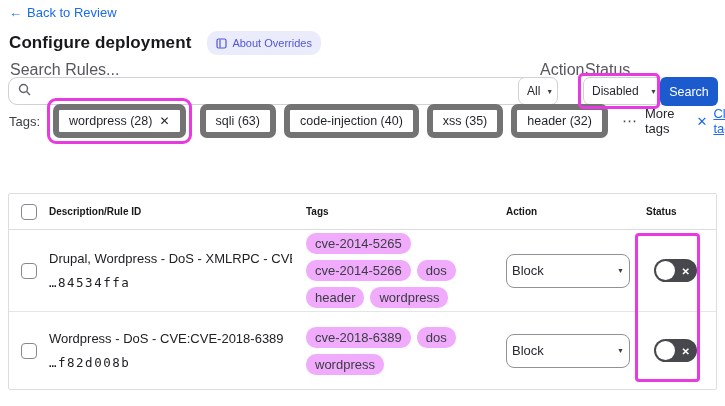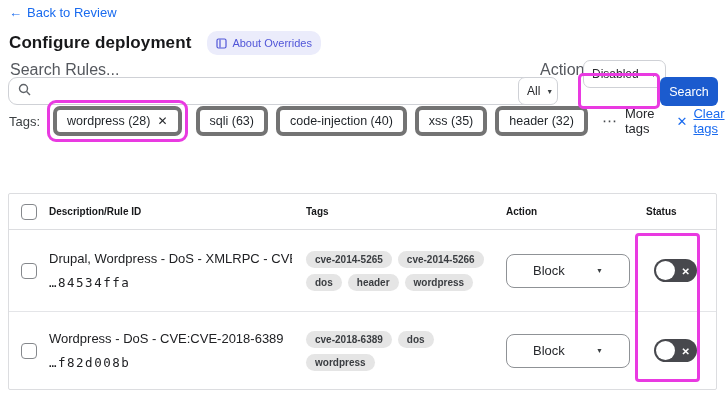--- a/index.html
+++ b/index.html
@@ -36,21 +36,21 @@
     pointer-events: none; z-index: 3; }
 
   .search-btn { position: absolute; left: 660px; top: 77px; width: 58px; height: 29px;
     background: #1b5bce; color: #ffffff; font-size: 12.5px; border: none; border-radius: 6px;
     cursor: pointer; font-family: "Liberation Sans", sans-serif; }
 
   
   .tags-bar { position: absolute; left: 9px; top: 102px; height: 38px; display: flex;
     align-items: center; }
   .tags-label { font-size: 13px; color: #3c4043; margin-right: 7px; }
-  .pill { display: inline-flex; align-items: center; border: 4px solid #737373; border-radius: 7px;
+  .pill { display: inline-flex; align-items: center; border: 6px solid #737373; border-radius: 7px;
     background: #fff; padding: 4px 10px; font-size: 12.5px; color: #1f2328; white-space: nowrap;
     cursor: pointer; margin-right: 8px; }
   .selected-pill-wrap { border: 3px solid #e93ae1; border-radius: 9px; padding: 3px;
     margin-right: 8px; display: inline-flex; }
   .selected-pill-wrap .pill { margin-right: 0; }
   .pill .remove-x { margin-left: 7px; font-size: 12px; color: #26282c; }
   .more-tags { display: inline-flex; align-items: center; gap: 7px; font-size: 13px; color: #26282c;
     margin-left: 6px; cursor: pointer; }
   .more-dots { font-size: 15px; color: #45484d; letter-spacing: 1px; }
   .clear-tags { display: inline-flex; align-items: center; gap: 6px; margin-left: 22px;
@@ -67,25 +67,25 @@
   .t-body-row:last-child { border-bottom: none; }
   .row-1 { height: 82px; }
   .row-2 { height: 77px; }
   .checkbox { width: 16px; height: 16px; border: 1.5px solid #85888c; border-radius: 4px;
     margin-left: 12px; background: #fff; cursor: pointer; }
   .desc-cell { padding-right: 14px; overflow: hidden; }
   .desc-line { font-size: 13px; color: #202124; white-space: nowrap; overflow: hidden; }
   .rule-id { font-family: "DejaVu Sans Mono", monospace; font-size: 12.5px; letter-spacing: 1.5px;
     color: #202124; margin-top: 9px; }
   .tag-cell { display: flex; flex-wrap: wrap; gap: 6px; padding-right: 10px; align-items: center; }
-  .mini-tag { background: #e5e5e5; color: #3a3d41; font-size: 10px; padding: 3px 9px;
-    border-radius: 10px; white-space: nowrap; font-weight: bold; }
+  .mini-tag { background: #f0abfc; color: #3a3d41; font-size: 13px; padding: 3px 9px;
+    border-radius: 10px; white-space: nowrap; }
   .action-select { width: 124px; height: 34px; border: 1px solid #8f9296; border-radius: 8px;
     background: #fff; display: flex; align-items: center; justify-content: space-between;
-    padding: 0 26px; font-size: 13px; color: #26282c; cursor: pointer; }
+    padding: 0 5px; font-size: 13px; color: #26282c; cursor: pointer; }
   .toggle { width: 43px; height: 23px; background: #47484d; border-radius: 12px; position: relative;
     margin-left: 8px; cursor: pointer; }
   .toggle .knob { position: absolute; left: 2px; top: 2px; width: 19px; height: 19px;
     background: #ffffff; border-radius: 50%; }
   .toggle .x { position: absolute; right: 7px; top: 50%; transform: translateY(-50%);
     color: #ffffff; font-size: 10px; font-weight: bold; }
   .status-highlight { position: absolute; left: 626px; top: 39px; width: 65px; height: 149px;
     border: 3px solid #e93ae1; border-radius: 4px; pointer-events: none; z-index: 2; }
 </style>
 </head>
@@ -121,21 +121,21 @@
       </svg>
   </span>
 </div>
 
 <div class="dropdown" style="left:518px; top:77px; width:40px;">
   <span>All</span>
   <span class="caret">▼</span>
 </div>
 
 <div class="pink-outline" style="left:578px; top:73px; width:82px; height:36px;"></div>
-<div class="dropdown" style="left:583px; top:60px; width:83px;">
+<div class="dropdown" style="left:583px; top:77px; width:83px;">
   <span>Disabled</span>
   <span class="caret">▼</span>
 </div>
 
 <button class="search-btn">Search</button>
 
 <div class="tags-bar">
   <span class="tags-label">Tags:</span>
   <span class="selected-pill-wrap">
     <span class="pill">

